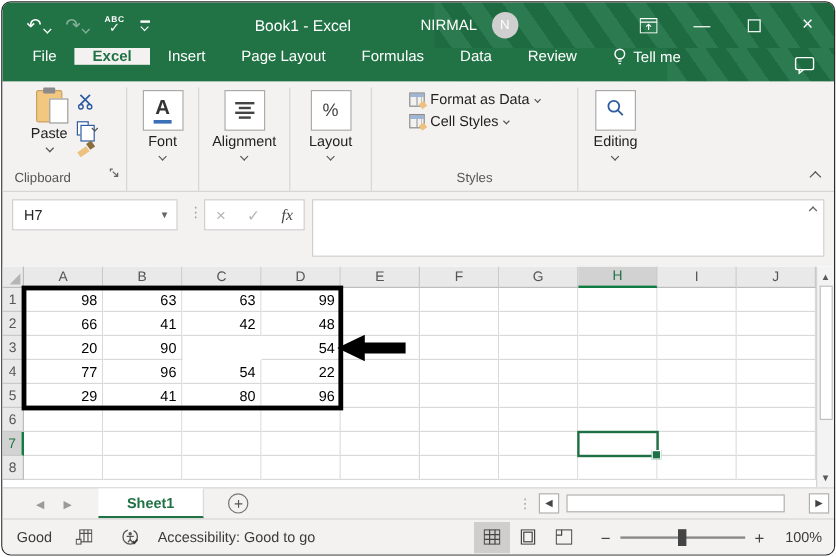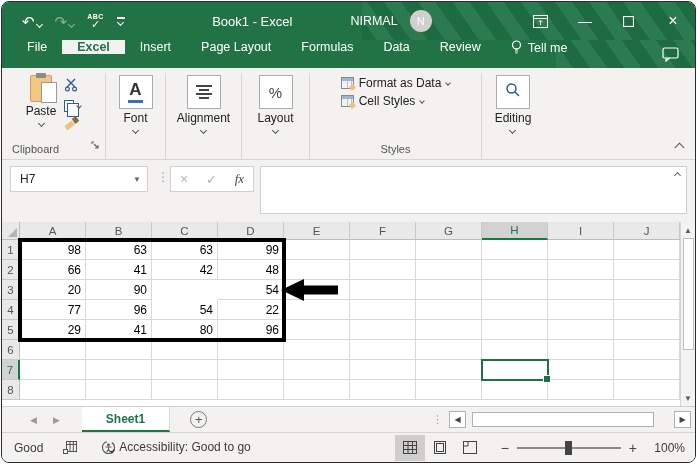--- a/index.html
+++ b/index.html
@@ -149,21 +149,21 @@
   .hs-btn{ width:17px; height:17px; background:#fff; border:1px solid #b0b0b0; color:#444;
            font-size:8px; display:flex; align-items:center; justify-content:center; }
   .hs-thumb{ width:182px; height:15px; background:#fff; border:1px solid #b0b0b0; }
   .hs-track{ width:8px; }
 
   
   .statusbar{ height:30px; background:#f3f2f1; border-top:1px solid #d8d6d4; display:flex;
               align-items:center; font-size:12px; color:#3b3b3b; flex:0 0 auto; }
   .st-ready{ margin-left:12px; }
   .st-macro{ margin-left:20px; display:flex; }
-  .st-access{ margin-left:24px; display:flex; gap:3px; }
+  .st-access{ margin-left:24px; display:flex; align-items:center; gap:15px; }
   .st-right{ margin-left:auto; display:flex; align-items:center; margin-right:10px; }
   .viewbtn{ width:30px; height:26px; display:flex; align-items:center; justify-content:center; }
   .viewbtn.active{ background:#cfcecd; }
   .zoomctl{ display:flex; align-items:center; gap:8px; margin-left:16px; }
   .zminus,.zplus{ font-size:14px; color:#444; }
   .ztrack{ width:104px; height:2px; background:#8a8a8a; position:relative; }
   .zthumb{ position:absolute; left:48px; top:-6px; width:7px; height:14px; background:#444; }
   .zlevel{ margin-left:12px; width:36px; text-align:right; }
 </style>
 </head>

